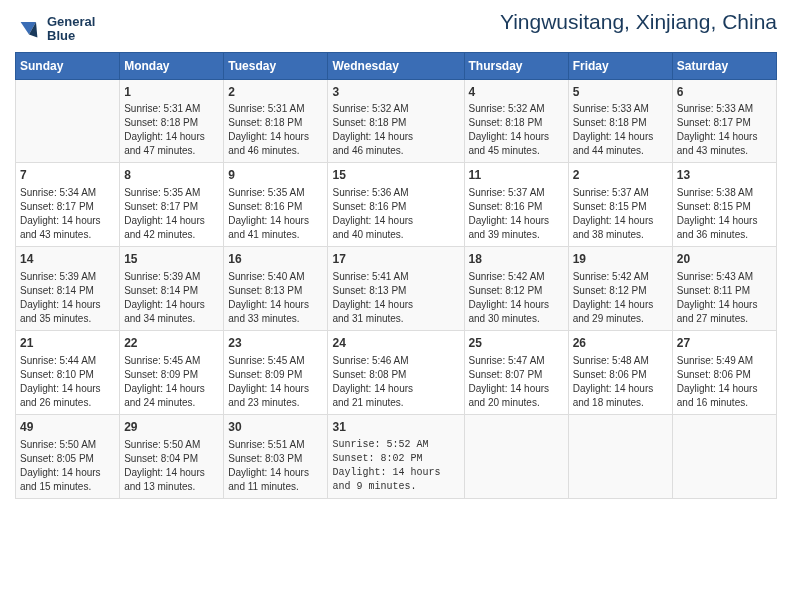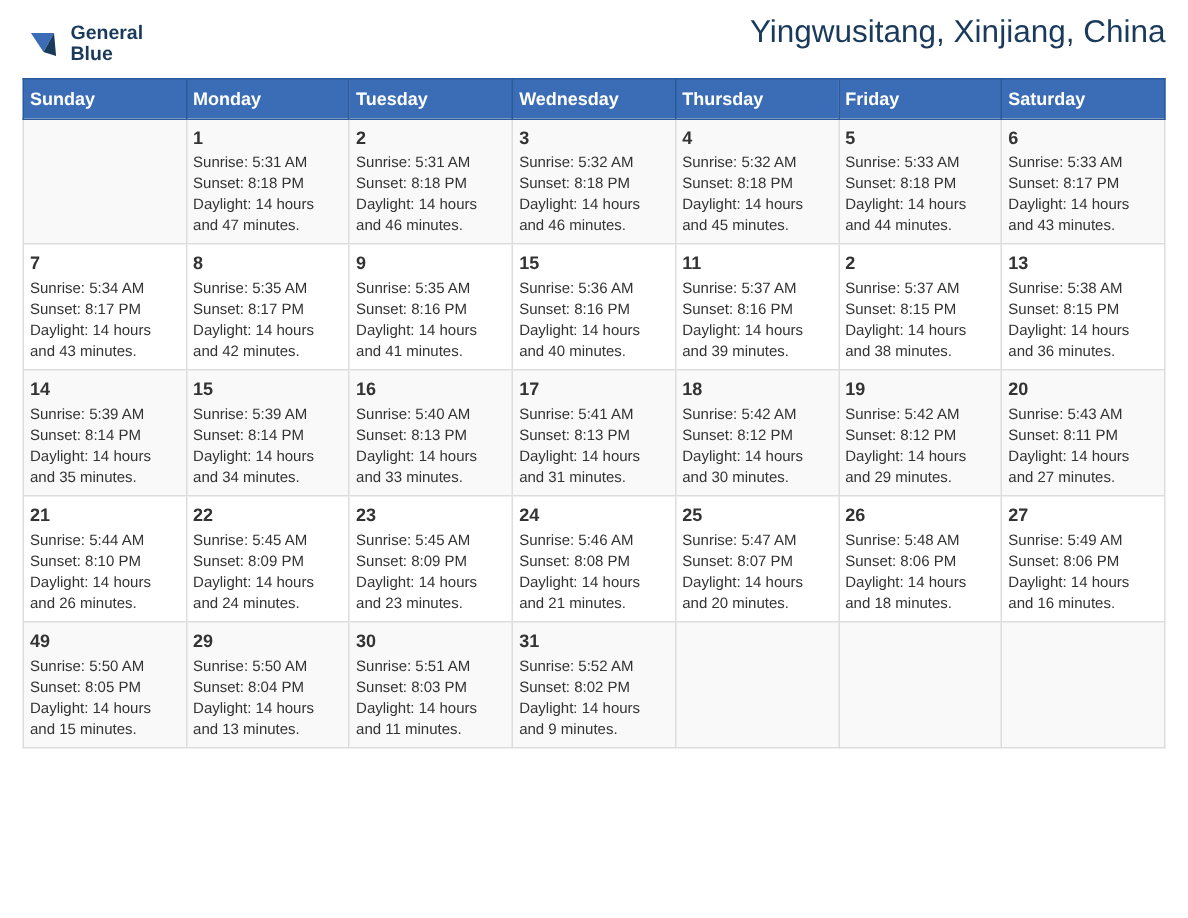--- a/index.html
+++ b/index.html
@@ -340,21 +340,21 @@
         </td>
         <td>
           <span class="day-num">30</span>
           <div class="cell-content" style="white-space: pre-line;">Sunrise: 5:51 AM
 Sunset: 8:03 PM
 Daylight: 14 hours
 and 11 minutes.</div>
         </td>
         <td>
           <span class="day-num">31</span>
-          <div class="cell-content" style="white-space: pre-line;">Sunrise: 5:52 AM
+          <div class="cell-content" style="white-space: pre-line; font-family: Liberation Mono, monospace;">Sunrise: 5:52 AM
 Sunset: 8:02 PM
 Daylight: 14 hours
 and 9 minutes.</div>
         </td>
         <td></td>
         <td></td>
         <td></td>
       </tr>
     </tbody>
 </table>

